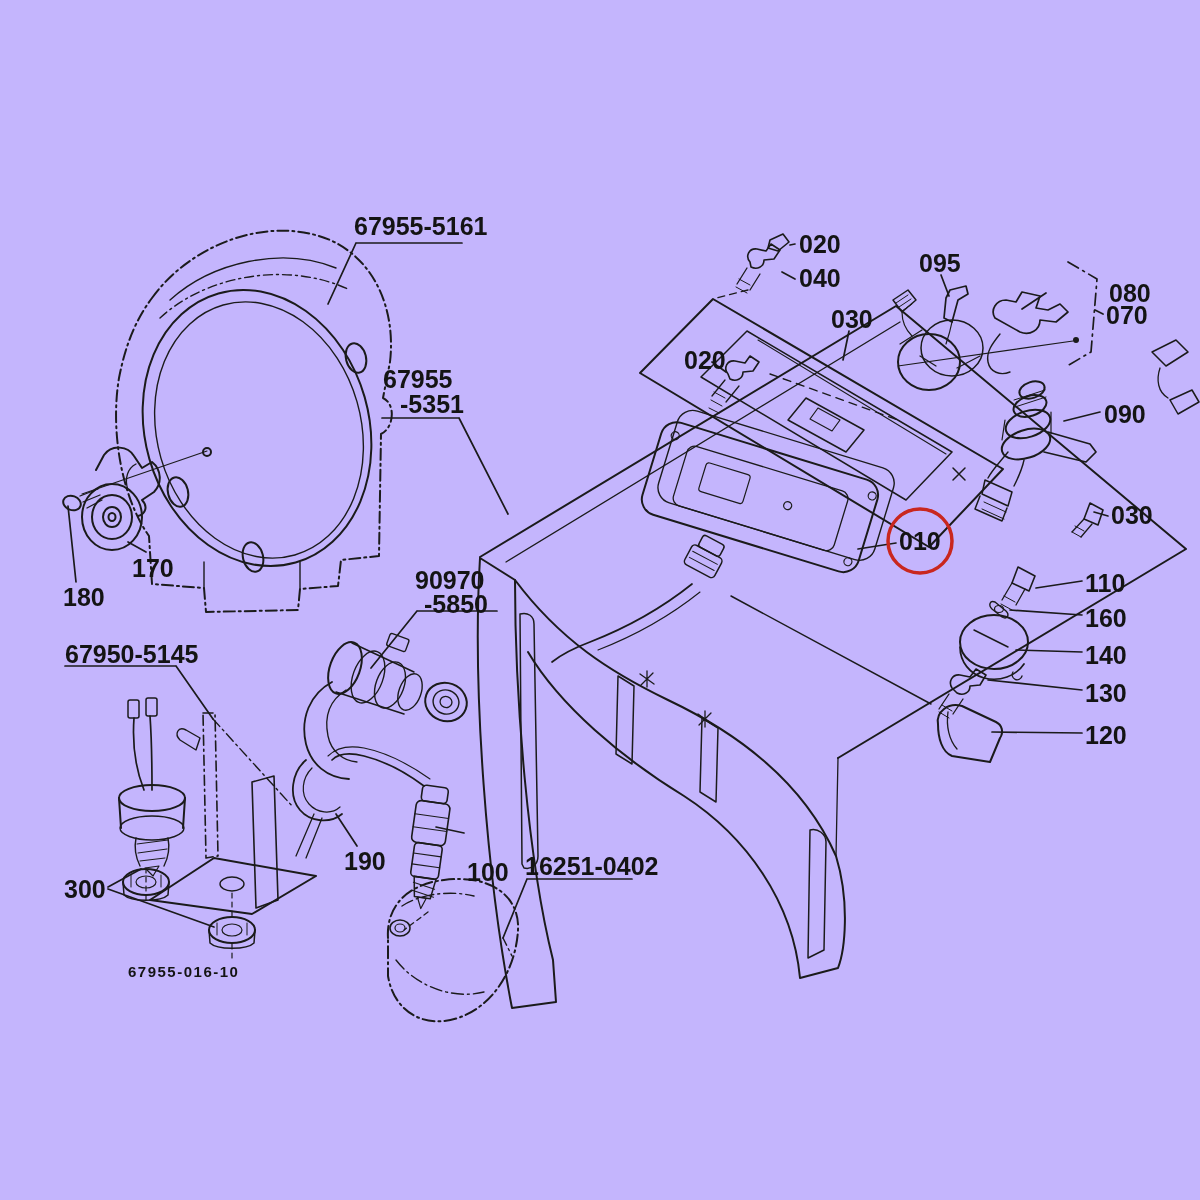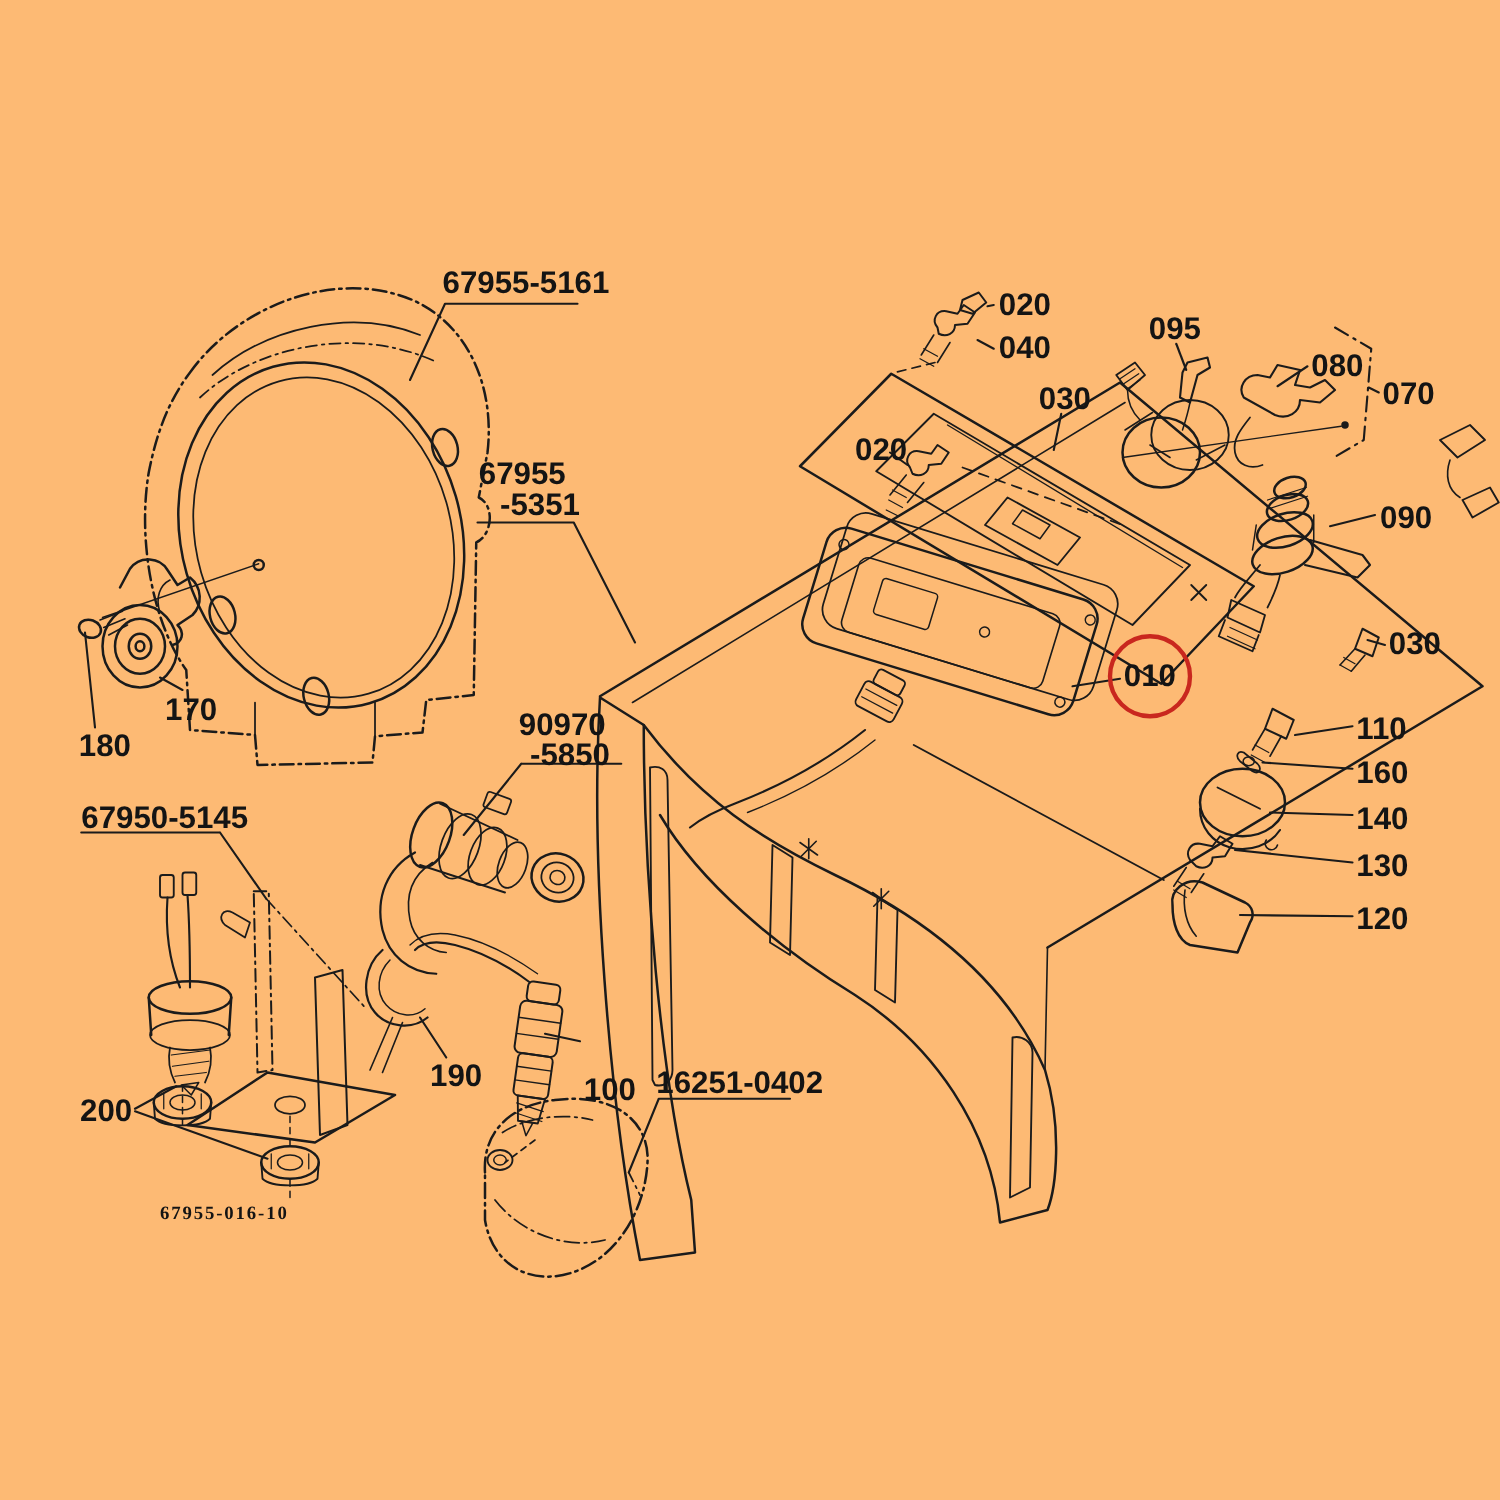--- a/index.html
+++ b/index.html
@@ -1,28 +1,28 @@
 <!DOCTYPE html>
 <html style="--line: #1b1b1b; --hl: #c9271e;"><head>
 <meta charset="utf-8">
 <style>
   :root { --line:#1b1b1b; --hl:#c9271e; }
   html,body { margin:0; padding:0; background:#fff; }
   #stage {
     position:relative; width:1200px; height:1200px;
-    background:#fdba74; overflow:hidden;
+    background:#c4b5fd; overflow:hidden;
     font-family:"Liberation Sans", sans-serif;
   }
   #lineart { position:absolute; left:0; top:0; color:var(--line); }
   .lbl {
     position:absolute; white-space:nowrap; line-height:1;
     font:700 25px "Liberation Sans", sans-serif;
     color:#141414; letter-spacing:0;
   }
-  .lbl-sm { font-size:15px; font-weight:700; letter-spacing:1.5px;font-family:Liberation Serif, serif; }
+  .lbl-sm { font-size:15px; font-weight:700; letter-spacing:1.5px; }
 </style>
 </head>
 <body>
 
 <div id="stage">
 
 <svg id="lineart" width="1200" height="1200" viewBox="0 0 1200 1200">
 <g fill="none" stroke="currentColor" stroke-width="2" stroke-linecap="round" stroke-linejoin="round">
 
   <g>
@@ -306,33 +306,33 @@
 <div class="lbl" style="left:383px;top:365px">67955</div>
 <div class="lbl" style="left:400px;top:390px">-5351</div>
 <div class="lbl" style="left:415px;top:566px">90970</div>
 <div class="lbl" style="left:424px;top:590px">-5850</div>
 <div class="lbl" style="left:65px;top:640px">67950-5145</div>
 <div class="lbl" style="left:525px;top:852px">16251-0402</div>
 
 <div class="lbl" style="left:799px;top:230px">020</div>
 <div class="lbl" style="left:799px;top:264px">040</div>
 <div class="lbl" style="left:919px;top:249px">095</div>
-<div class="lbl" style="left:1049px;top:279px">080</div>
+<div class="lbl" style="left:1109px;top:279px">080</div>
 <div class="lbl" style="left:1106px;top:301px">070</div>
 <div class="lbl" style="left:831px;top:305px">030</div>
 <div class="lbl" style="left:684px;top:346px">020</div>
 <div class="lbl" style="left:1104px;top:400px">090</div>
 <div class="lbl" style="left:1111px;top:501px">030</div>
 <div class="lbl" style="left:899px;top:527px">010</div>
 <div class="lbl" style="left:132px;top:554px">170</div>
 <div class="lbl" style="left:1085px;top:569px">110</div>
 <div class="lbl" style="left:63px;top:583px">180</div>
 <div class="lbl" style="left:1085px;top:604px">160</div>
 <div class="lbl" style="left:1085px;top:641px">140</div>
 <div class="lbl" style="left:1085px;top:679px">130</div>
 <div class="lbl" style="left:1085px;top:721px">120</div>
 <div class="lbl" style="left:467px;top:858px">100</div>
 <div class="lbl" style="left:344px;top:847px">190</div>
-<div class="lbl" style="left:64px;top:875px">200</div>
+<div class="lbl" style="left:64px;top:875px">300</div>
 
 <div class="lbl lbl-sm" style="left:128px;top:963px">67955-016-10</div>
 
 </div>
 
 </body></html>

